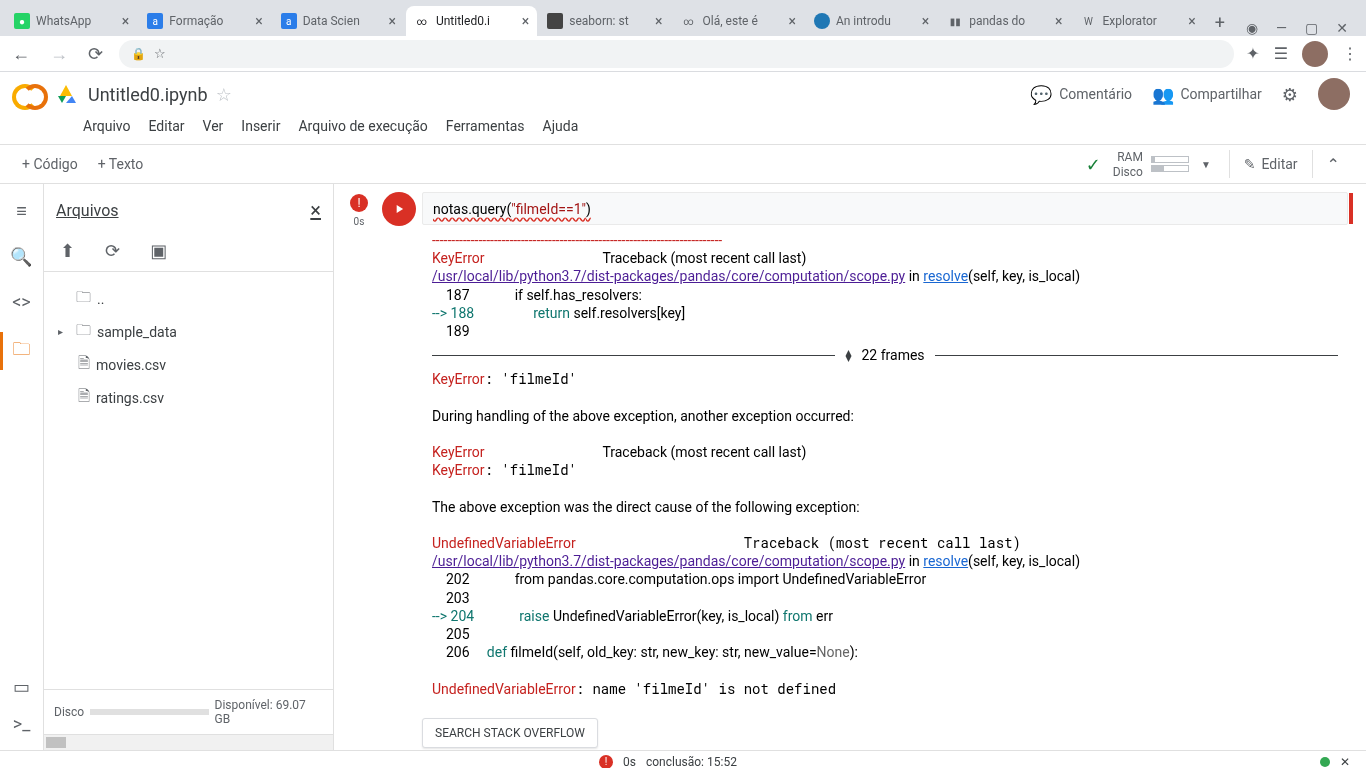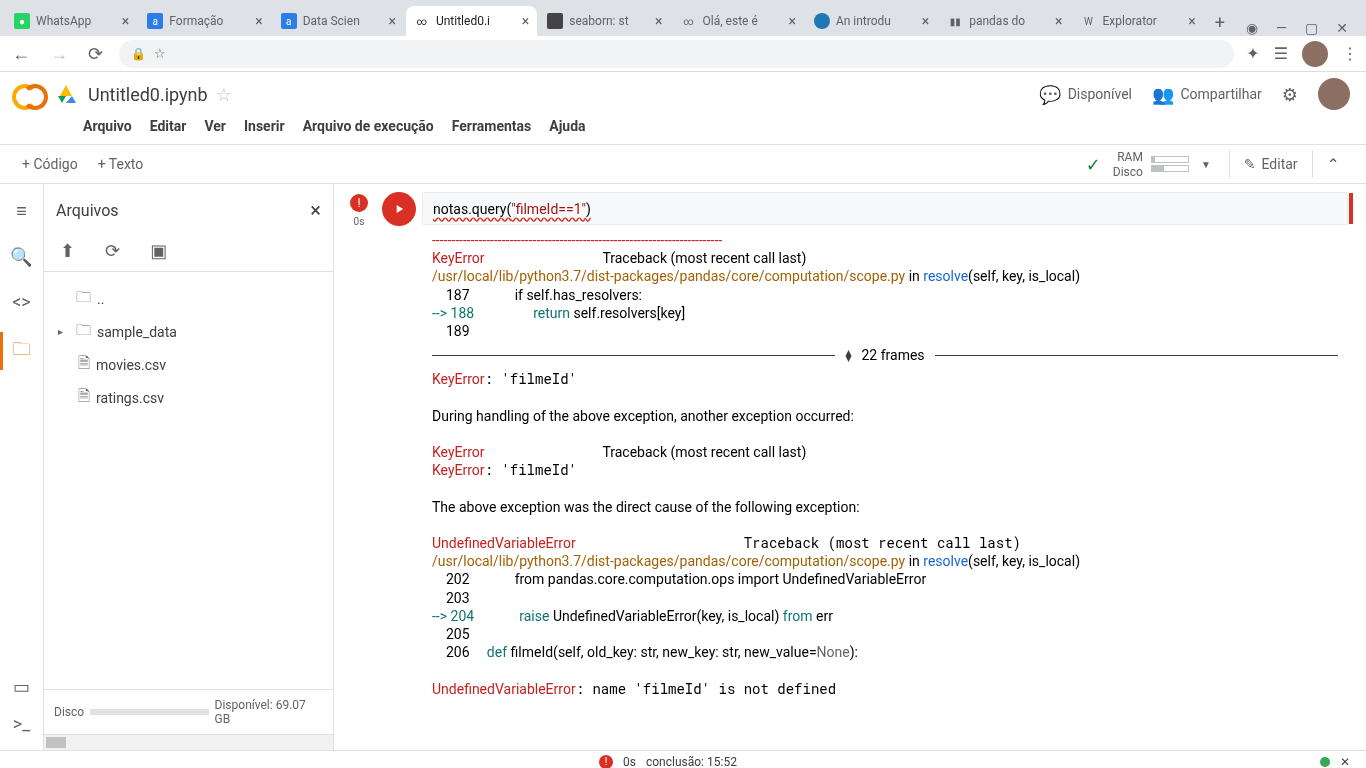--- a/index.html
+++ b/index.html
@@ -37,21 +37,21 @@
 .drive-icon { width:24px; height:24px; margin-right:8px; }
 .file-title { font-size:18px; color:#3c4043; margin-right:8px; }
 .star { color:#bdc1c6; font-size:18px; cursor:pointer; }
 .header-right { margin-left:auto; display:flex; align-items:center; gap:20px; }
 .hr-btn { display:flex; align-items:center; gap:6px; font-size:14px; color:#5f6368; cursor:pointer; }
 .hr-btn .icon { font-size:18px; }
 .gear { font-size:18px; color:#5f6368; cursor:pointer; }
 .colab-avatar { width:32px; height:32px; border-radius:50%; background:#8d6e63; }
 
 .colab-menus { display:flex; gap:4px; padding:2px 12px 6px 76px; font-size:14px; color:#3c4043; }
-.colab-menus span { padding:4px 7px; cursor:pointer;font-weight:bold; }
+.colab-menus span { padding:4px 7px; cursor:pointer; }
 
 .colab-toolbar { height:40px; border-top:1px solid #e0e0e0; border-bottom:1px solid #e0e0e0; display:flex; align-items:center; padding:0 12px; }
 .tb-btn { display:flex; align-items:center; gap:4px; font-size:14px; color:#5f6368; padding:4px 10px; cursor:pointer; }
 .conn-box { margin-left:auto; display:flex; align-items:center; gap:8px; font-size:12px; color:#5f6368; }
 .bars { display:flex; flex-direction:column; gap:2px; }
 .bar { width:38px; height:7px; border:1px solid #bdc1c6; position:relative; }
 .bar .fill { position:absolute; left:0; top:0; bottom:0; background:#bdc1c6; }
 .check { color:#188038; font-size:18px; margin-right:4px; }
 .caret { font-size:10px; padding:4px; cursor:pointer; }
 .editar-btn { margin-left:14px; display:flex; align-items:center; gap:6px; border-left:1px solid #e0e0e0; border-right:1px solid #e0e0e0; padding:6px 14px; cursor:pointer; color:#5f6368; font-size:14px;}
@@ -59,21 +59,21 @@
 
 
 .main { display:flex; height:calc(768px - 36px - 36px - 68px - 40px - 22px); }
 .left-rail { width:44px; border-right:1px solid #e0e0e0; display:flex; flex-direction:column; align-items:center; padding:16px 0; gap:24px; color:#5f6368; }
 .left-rail .rail-icon { font-size:18px; cursor:pointer; }
 .rail-icon.active { color:#e8710a; position:relative;}
 .rail-icon.active::before { content:''; position:absolute; left:-13px; top:-4px; bottom:-4px; width:3px; background:#e8710a;}
 .rail-bottom { margin-top:auto; display:flex; flex-direction:column; gap:16px; align-items:center;}
 
 .files-panel { width:290px; border-right:1px solid #e0e0e0; display:flex; flex-direction:column; position:relative;}
-.fp-header { display:flex; align-items:center; padding:14px 12px; font-size:16px; color:#3c4043; }
+.fp-header { display:flex; align-items:center; padding:14px 12px; font-size:16px; color:#3c4043;text-decoration:underline; }
 .fp-close { margin-left:auto; font-size:20px; cursor:pointer; }
 .fp-tools { display:flex; gap:30px; padding:4px 8px 10px 16px; font-size:18px; color:#5f6368; border-bottom:1px solid #e0e0e0;}
 .fp-tools span{cursor:pointer;}
 .file-tree { padding:10px 8px; font-size:14px; color:#3c4043; flex:1; overflow:auto;}
 .tree-item { display:flex; align-items:center; gap:6px; padding:4px 6px; cursor:pointer; }
 .tree-item .chev { width:12px; font-size:10px; color:#5f6368; }
 .tree-item .file-icon { font-size:15px; color:#5f6368; }
 .indent-1 { padding-left:26px; }
 .fp-footer { padding:8px 10px; font-size:12px; color:#5f6368; display:flex; align-items:center; gap:6px; border-top:1px solid #e0e0e0;}
 .fp-footer .disk-bar { width:120px; height:6px; background:#e0e0e0; }
@@ -87,23 +87,23 @@
 .exec-time { font-size:10px; color:#5f6368; margin-top:4px;}
 .play-btn { width:34px; height:34px; border-radius:50%; background:#d93025; display:flex; align-items:center; justify-content:center; color:#fff; cursor:pointer; margin-top:0px;}
 .play-btn svg { width:14px; height:14px; fill:#fff;}
 .cell-body { flex:1; }
 .code-line { background:#f8f9fa; padding:6px 10px; font-family:"Roboto Mono",Consolas,monospace; font-size:14px; border:1px solid #eaeaea; border-radius:2px; position:relative;}
 .code-line .str { color:#a31515; }
 .wavy { text-decoration:underline wavy #d93025; text-underline-offset:3px;}
 .cell-marker { position:absolute; right:-6px; top:0; bottom:0; width:4px; background:#d93025;}
 .output { font-family:"Roboto Mono",Consolas,monospace; font-size:14px; line-height:1.3; padding:6px 10px; white-space:pre; overflow-x:auto; color:#000;}
 .output .err { color:#c5221f; }
-.output .link { color:#a16207; cursor:pointer;}
+.output .link { color:#4c1d95; text-decoration:underline; cursor:pointer;}
 .output .kw { color:#0f766e; }
-.output .fn { color:#1967d2; }
+.output .fn { color:#1967d2;text-decoration:underline; }
 .output .none { color:#666; }
 .frames { display:flex; align-items:center; gap:10px; margin:6px 0;}
 .frames .line { flex:1; height:1px; background:#3c4043;}
 .frames .arrows{ font-size:12px; line-height:6px; display:flex; flex-direction:column; color:#3c4043;}
 .so-btn { display:inline-block; margin-top:14px; padding:7px 12px; border:1px solid #dadce0; border-radius:3px; font-size:12px; color:#3c4043; cursor:pointer; background:#fff; box-shadow:0 1px 2px rgba(0,0,0,0.1);}
 
 
 .status-bar { height:22px; background:#fff; border-top:1px solid #e0e0e0; display:flex; align-items:center; padding:0 16px; font-size:12px; color:#3c4043;}
 .status-center { margin:0 auto; display:flex; align-items:center; gap:10px;}
 .status-bar .s-err { width:14px; height:14px; border-radius:50%; background:#d93025; color:#fff; display:flex; align-items:center; justify-content:center; font-size:10px;}
@@ -189,21 +189,21 @@
   <svg class="drive-icon" viewBox="0 0 24 24">
       <path fill="#0f9d58" d="M4 20l4-7H0z" transform="translate(2 1)"></path>
       <path fill="#fbbc04" d="M8 2l6 11H2z" transform="translate(2 1)"></path>
       <path fill="#4285f4" d="M14 13l4 7H8z" transform="translate(2 1)"></path>
     </svg>
   <span class="file-title">Untitled0.ipynb</span>
   <span class="star">☆</span>
   <div class="header-right">
     <div class="hr-btn">
         <span class="icon">💬</span>
-        <span>Disponível</span>
+        <span>Comentário</span>
       </div>
     <div class="hr-btn">
         <span class="icon">👥</span>
         <span>Compartilhar</span>
       </div>
     <span class="gear">⚙</span>
     <div class="colab-avatar"></div>
   </div>
 </div>
 <div class="colab-menus">
@@ -324,20 +324,21 @@
 
 <span class="err">UndefinedVariableError</span>                    Traceback (most recent call last)
 <span class="link">/usr/local/lib/python3.7/dist-packages/pandas/core/computation/scope.py</span><span> in </span><span class="fn">resolve</span><span>(self, key, is_local)</span>
 <span>    202             from pandas.core.computation.ops import UndefinedVariableError</span>
 <span>    203 </span>
 <span class="kw">--&gt; 204             </span><span class="kw">raise</span><span> UndefinedVariableError(key, is_local) </span><span class="kw">from</span><span> err</span>
 <span>    205 </span>
 <span>    206     </span><span class="kw">def</span><span> filmeId(self, old_key: str, new_key: str, new_value=</span><span class="none">None</span><span>):</span>
 
 <span class="err">UndefinedVariableError</span>: name 'filmeId' is not defined</div>
+        <div class="so-btn">SEARCH STACK OVERFLOW</div>
       </div>
     </div>
   </div>
 </div>
 
 <div class="status-bar">
   <div class="status-center">
     <div class="s-err">!</div>
     <span>0s</span>
     <span>conclusão: 15:52</span>

